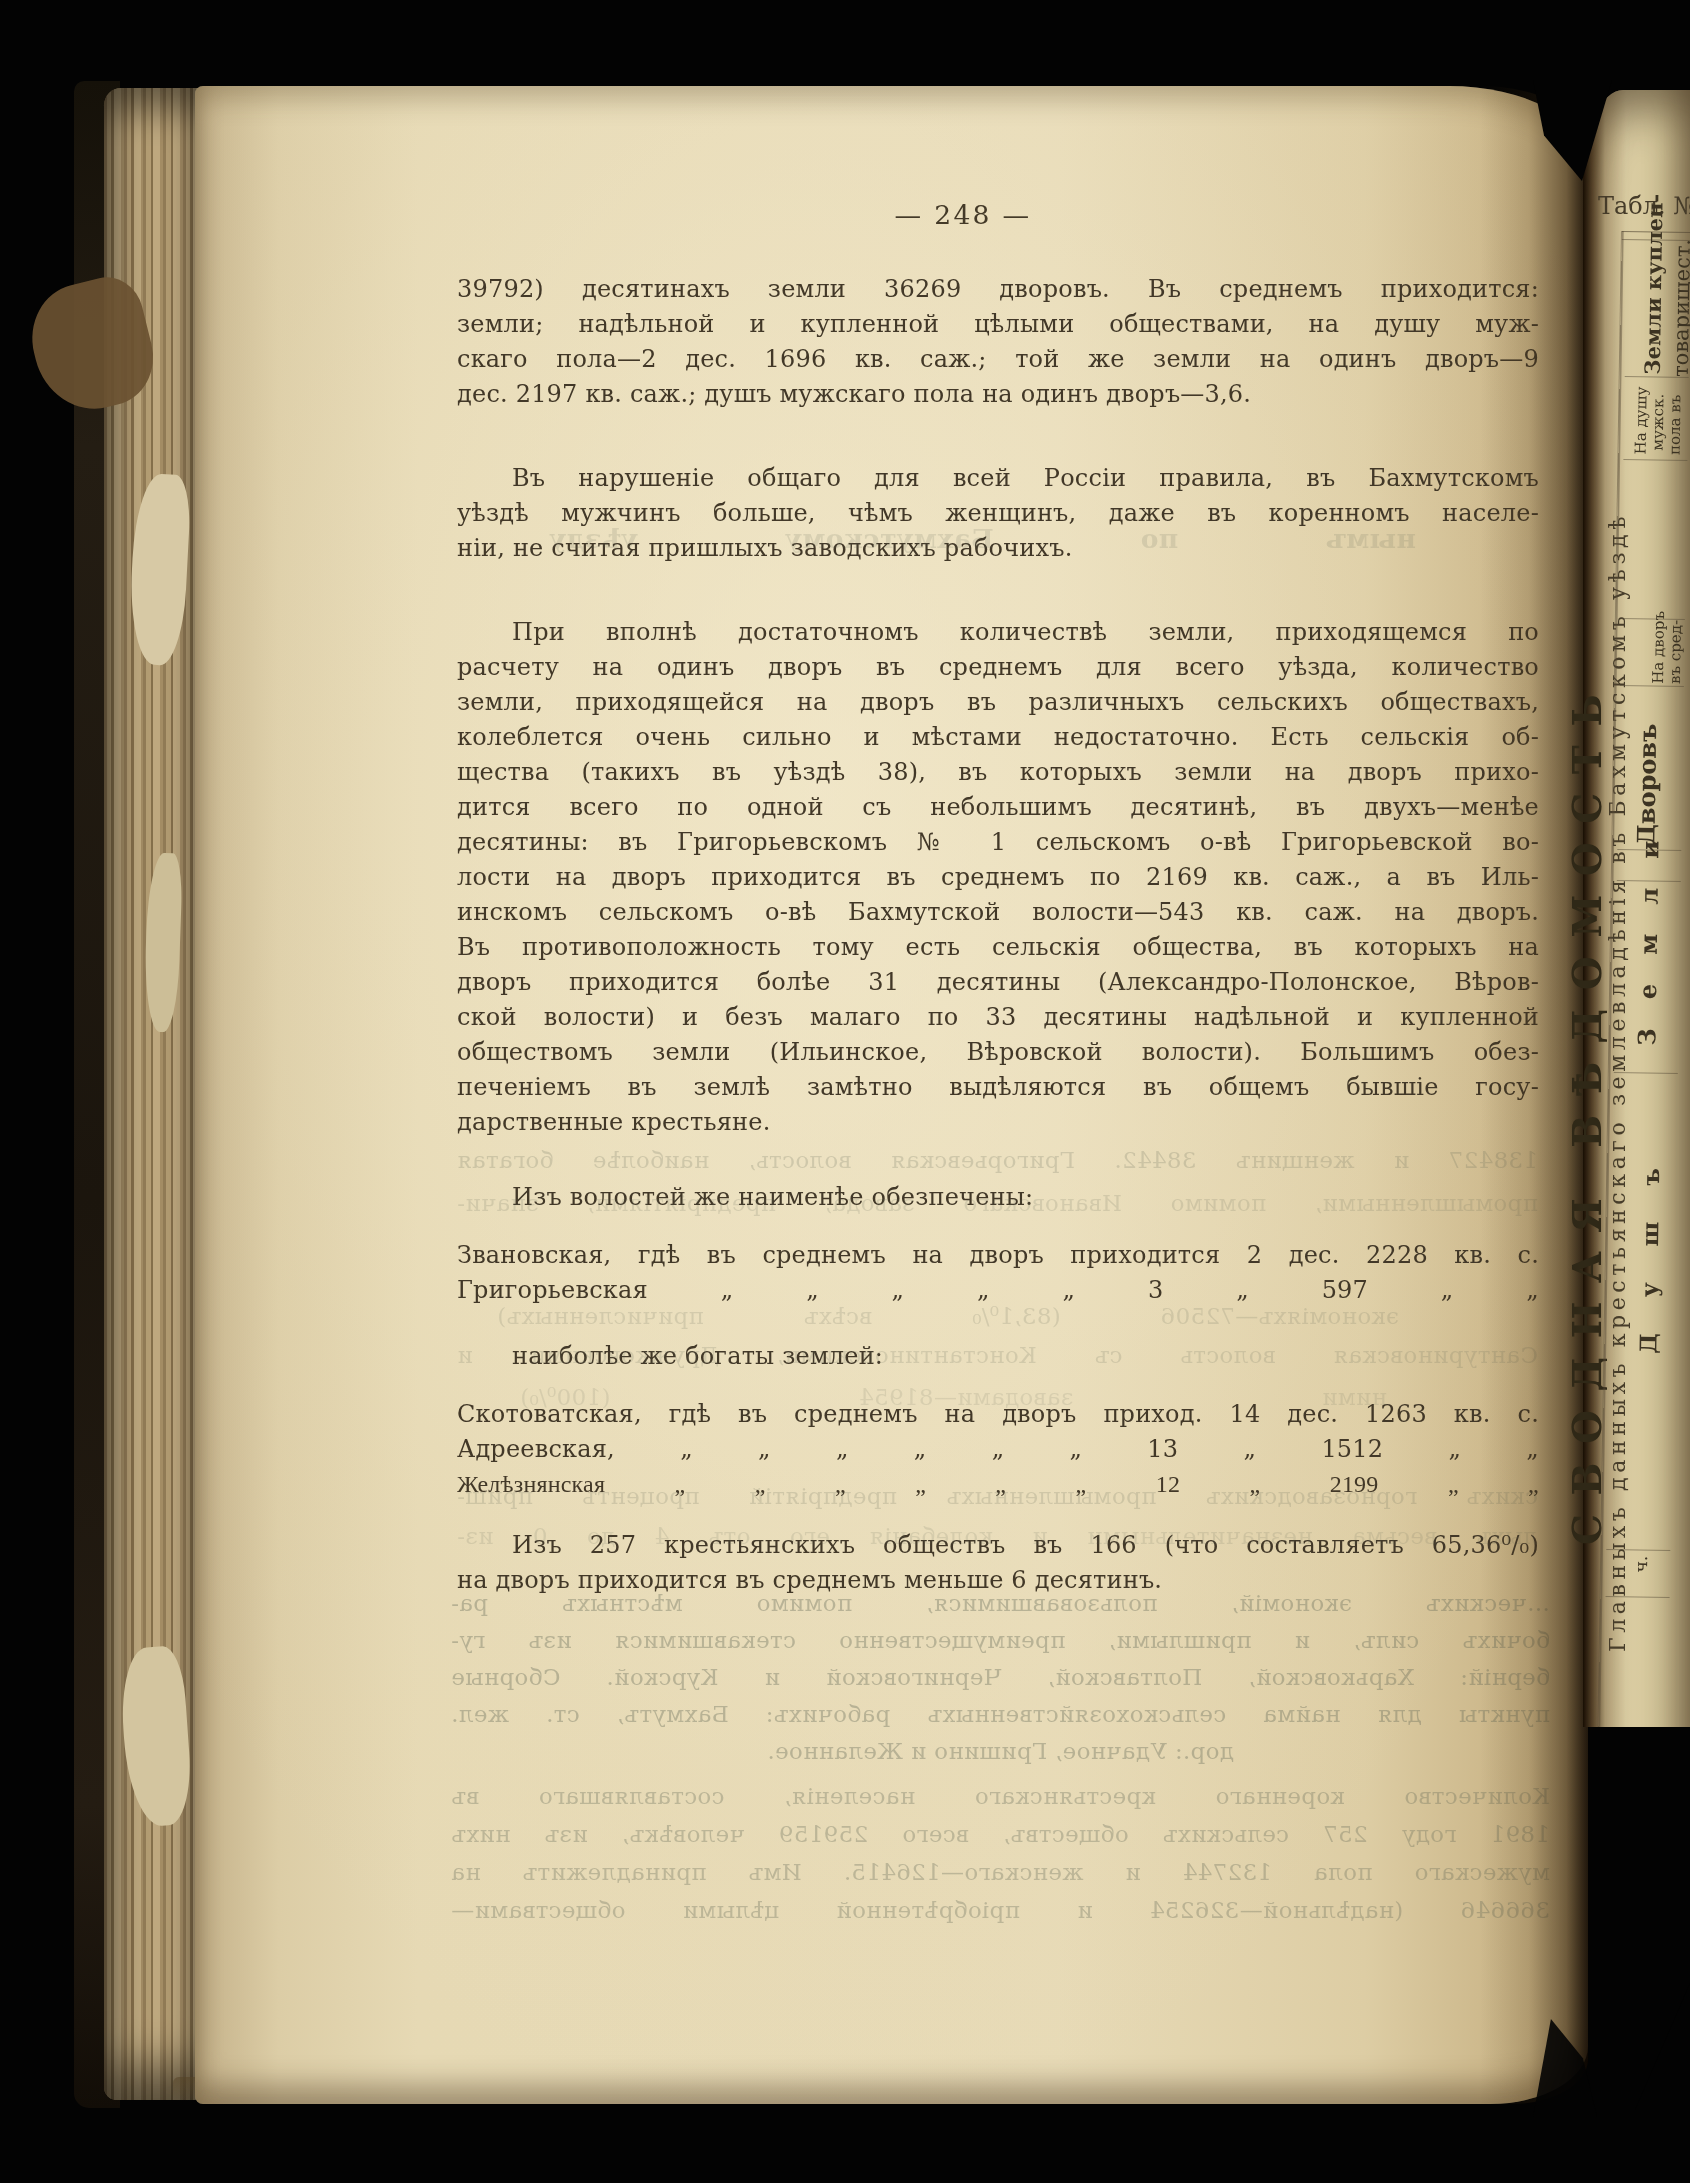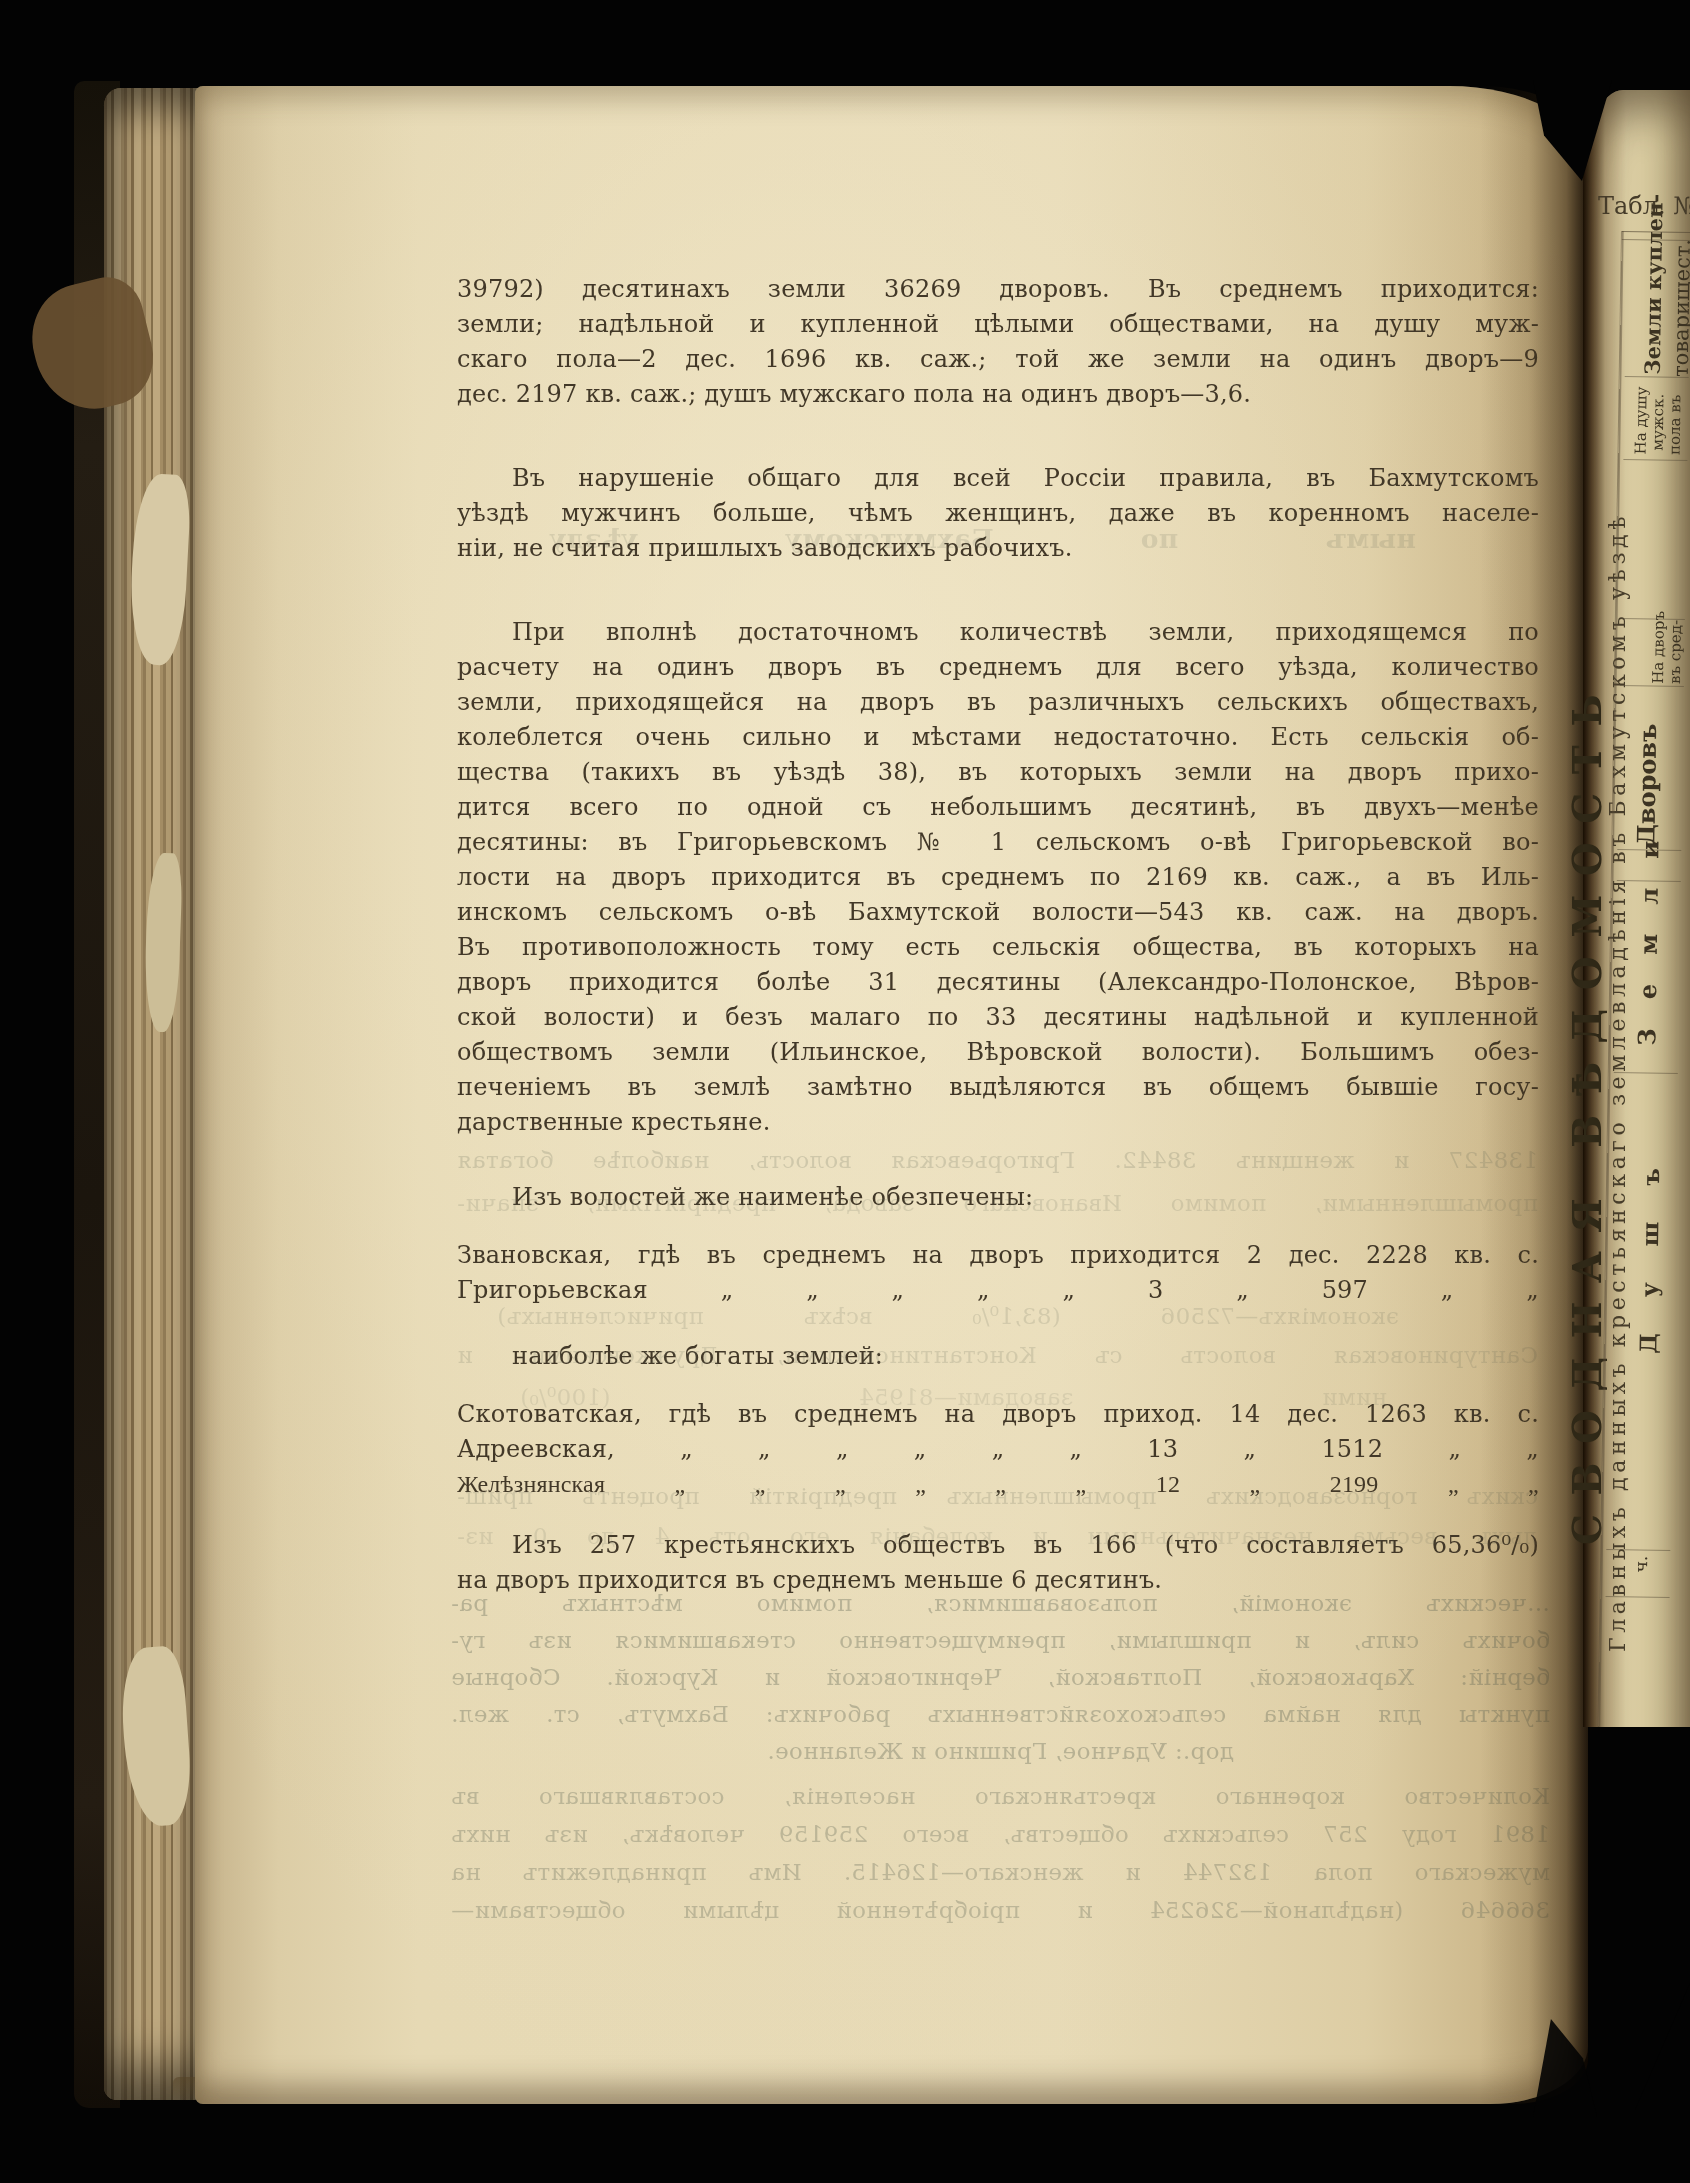--- a/index.html
+++ b/index.html
@@ -70,20 +70,21 @@
   <div class="cover-edge"></div>
   <div class="page-stack"></div>
   <div class="scrap" style="left:34px;top:282px;width:116px;height:127px;background:#6a5131;transform:rotate(-14deg);opacity:.92;"></div>
   <div class="scrap" style="left:132px;top:474px;width:55px;height:191px;background:#d7c9a5;transform:rotate(3deg);"></div>
   <div class="scrap" style="left:146px;top:853px;width:34px;height:179px;background:#ccbe97;transform:rotate(2deg);"></div>
   <div class="scrap" style="left:124px;top:1647px;width:64px;height:179px;background:#d3c59f;transform:rotate(-4deg);"></div>
   <div class="scrap" style="left:173px;top:2077px;width:723px;height:24px;background:linear-gradient(180deg,#54412388,#00000000);border-radius:5.8px;"></div>
 
   <div class="page"></div>
 
+  <div class="pagenum">— 248 —</div>
 
   <div class="body-block" id="body-block">
       <div style="margin-top: 0px;">
         <div class="bline">39792) десятинахъ земли 36269 дворовъ. Въ среднемъ приходится:</div>
         <div class="bline">земли; надѣльной и купленной цѣлыми обществами, на душу муж-</div>
         <div class="bline">скаго пола—2 дес. 1696 кв. саж.; той же земли на одинъ дворъ—9</div>
         <div class="bline lastline">дес. 2197 кв. саж.; душъ мужскаго пола на одинъ дворъ—3,6.</div>
       </div>
       <div style="margin-top: 49px;">
         <div class="bline firstline">Въ нарушеніе общаго для всей Россіи правила, въ Бахмутскомъ</div>

